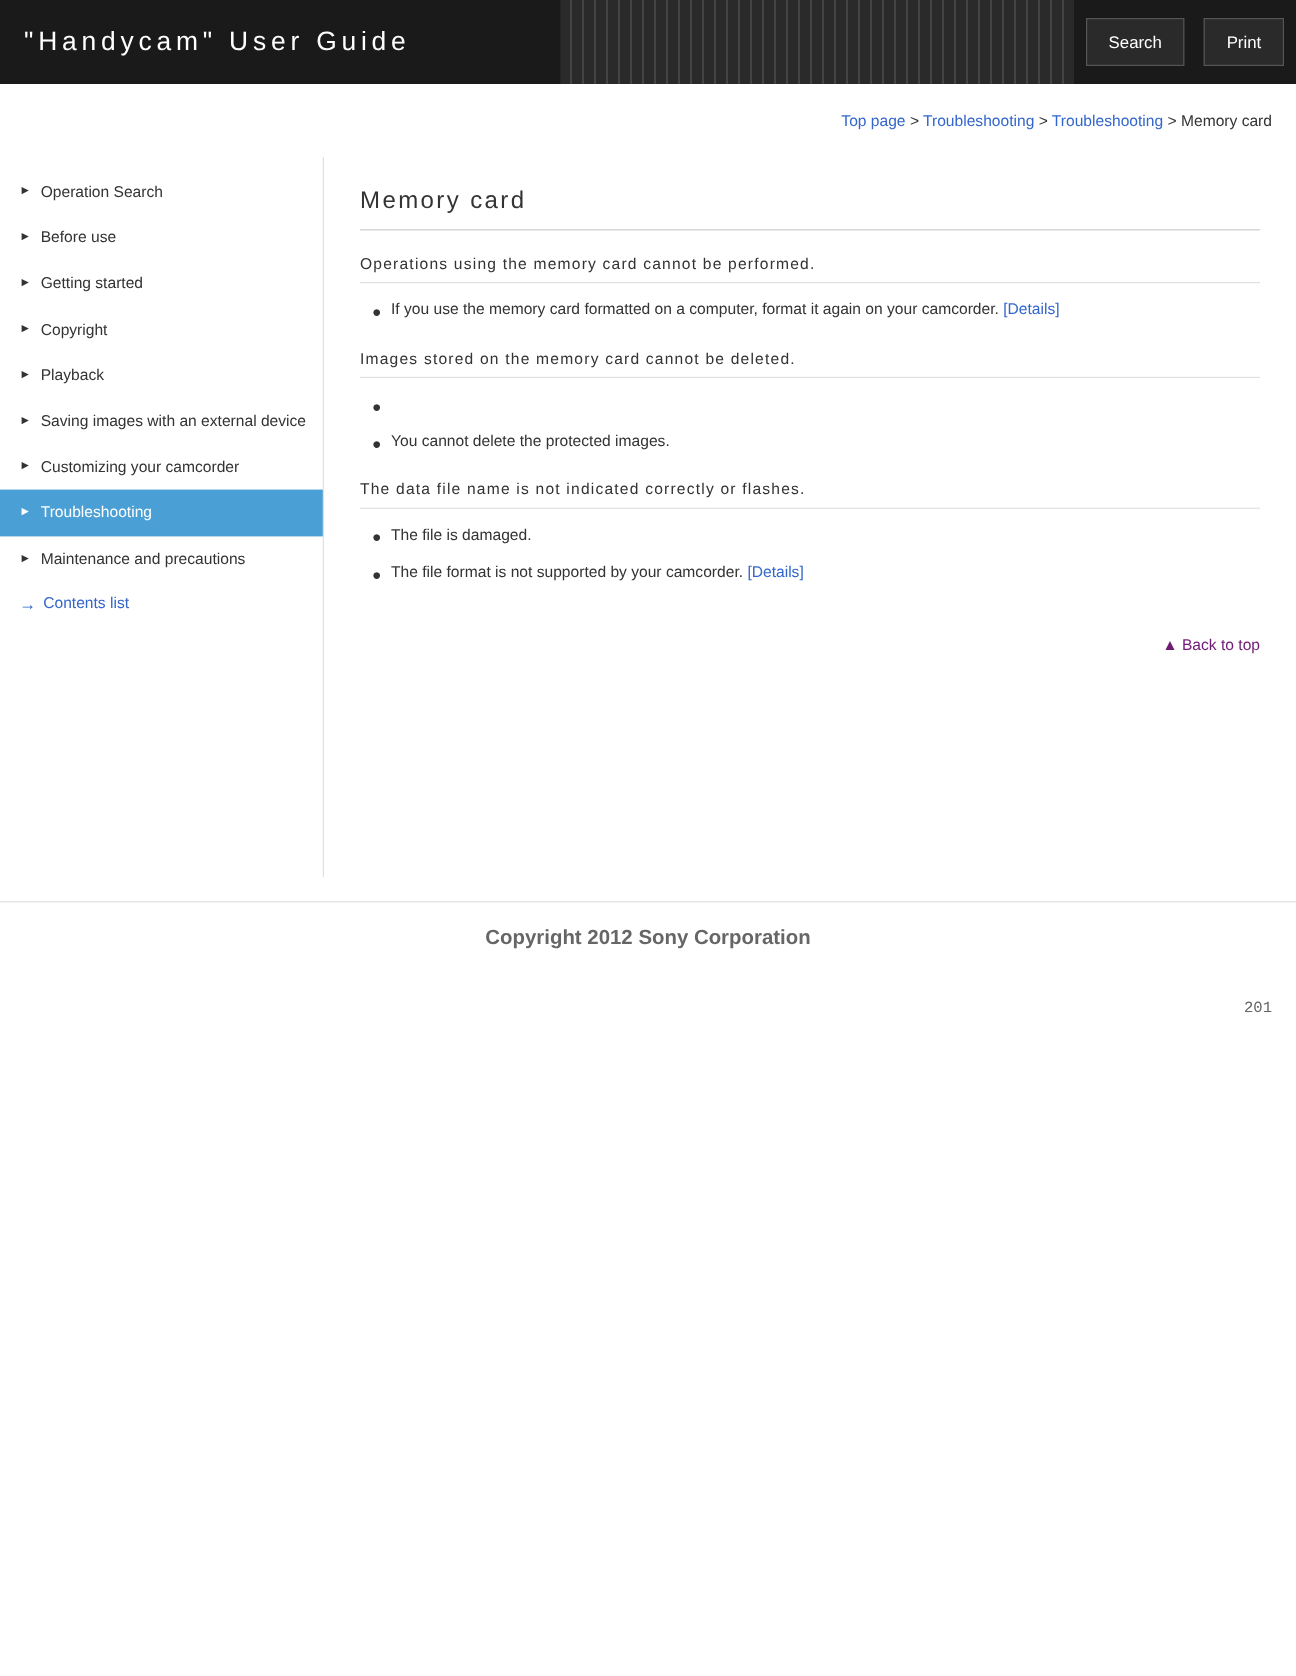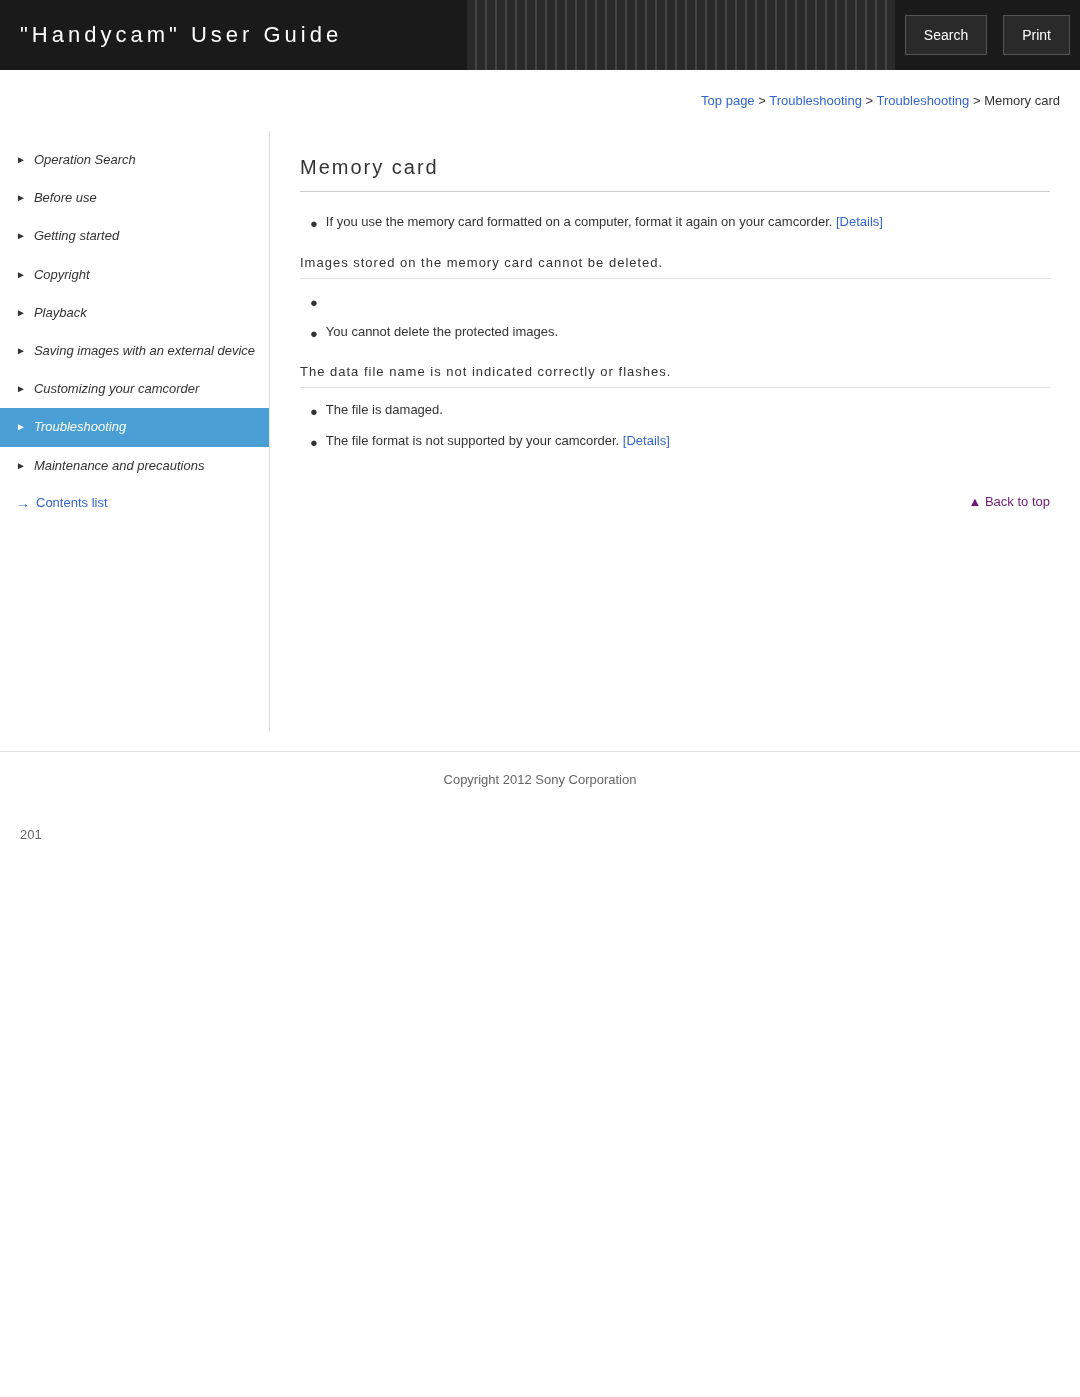--- a/index.html
+++ b/index.html
@@ -99,21 +99,21 @@
       background: #4a9fd4;
       color: #fff;
     }
     .sidebar-arrow {
       margin-right: 8px;
       font-size: 10px;
       margin-top: 2px;
       flex-shrink: 0;
     }
     .sidebar-item.active .sidebar-arrow { color: #fff; }
-    .sidebar-label { flex: 1; font-style: italic; }
+    .sidebar-label { flex: 1; }
 
     .contents-list-link {
       display: flex;
       align-items: center;
       padding: 10px 16px;
       color: #3366cc;
       font-size: 13px;
       cursor: pointer;
       text-decoration: none;
     }
@@ -175,31 +175,33 @@
       font-size: 13px;
       color: #3366cc;
       cursor: pointer;
     }
     #back-to-top span { color: #701a75; margin-top: 25px; }
 
     
     #footer {
       text-align: center;
       padding: 20px;
-      font-size: 13px;
+      font-size: 17px;
       color: #666;
       border-top: 1px solid #e0e0e0;
       margin-top: 20px;
+      font-weight: bold;
     }
 
     #page-number {
-      text-align: left;
+      text-align: right;
       padding: 20px;
       font-size: 13px;
       color: #666;
+      font-family: Liberation Mono, monospace;
     }
   </style>
 </head>
 <body>
 
 <div id="header">
   <div id="header-title-area">
     <span id="header-title">"Handycam" User Guide</span>
   </div>
   <div id="header-stripes"></div>
@@ -273,20 +275,21 @@
       <span>Contents list</span>
     </a>
 
   </div>
 
   <div id="main">
 
     <h1 id="page-heading">Memory card</h1>
 
     <div class="section">
+      <div class="section-heading">Operations using the memory card cannot be performed.</div>
       <div class="bullet-item">
         <span class="bullet-dot">●</span>
         <span class="bullet-text">
           If you use the memory card formatted on a computer, format it again on your camcorder.
           <a class="link-blue">[Details]</a>
         </span>
       </div>
     </div>
 
     <div class="section">

